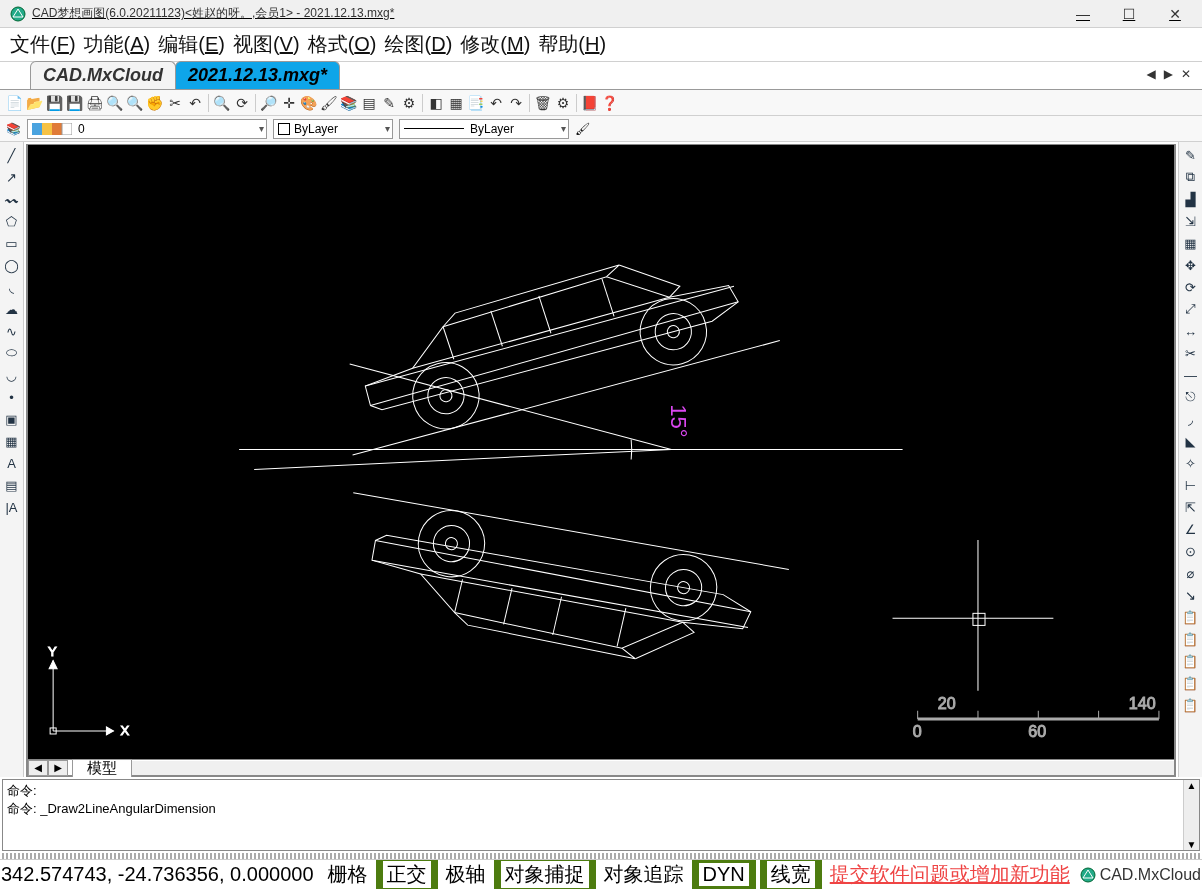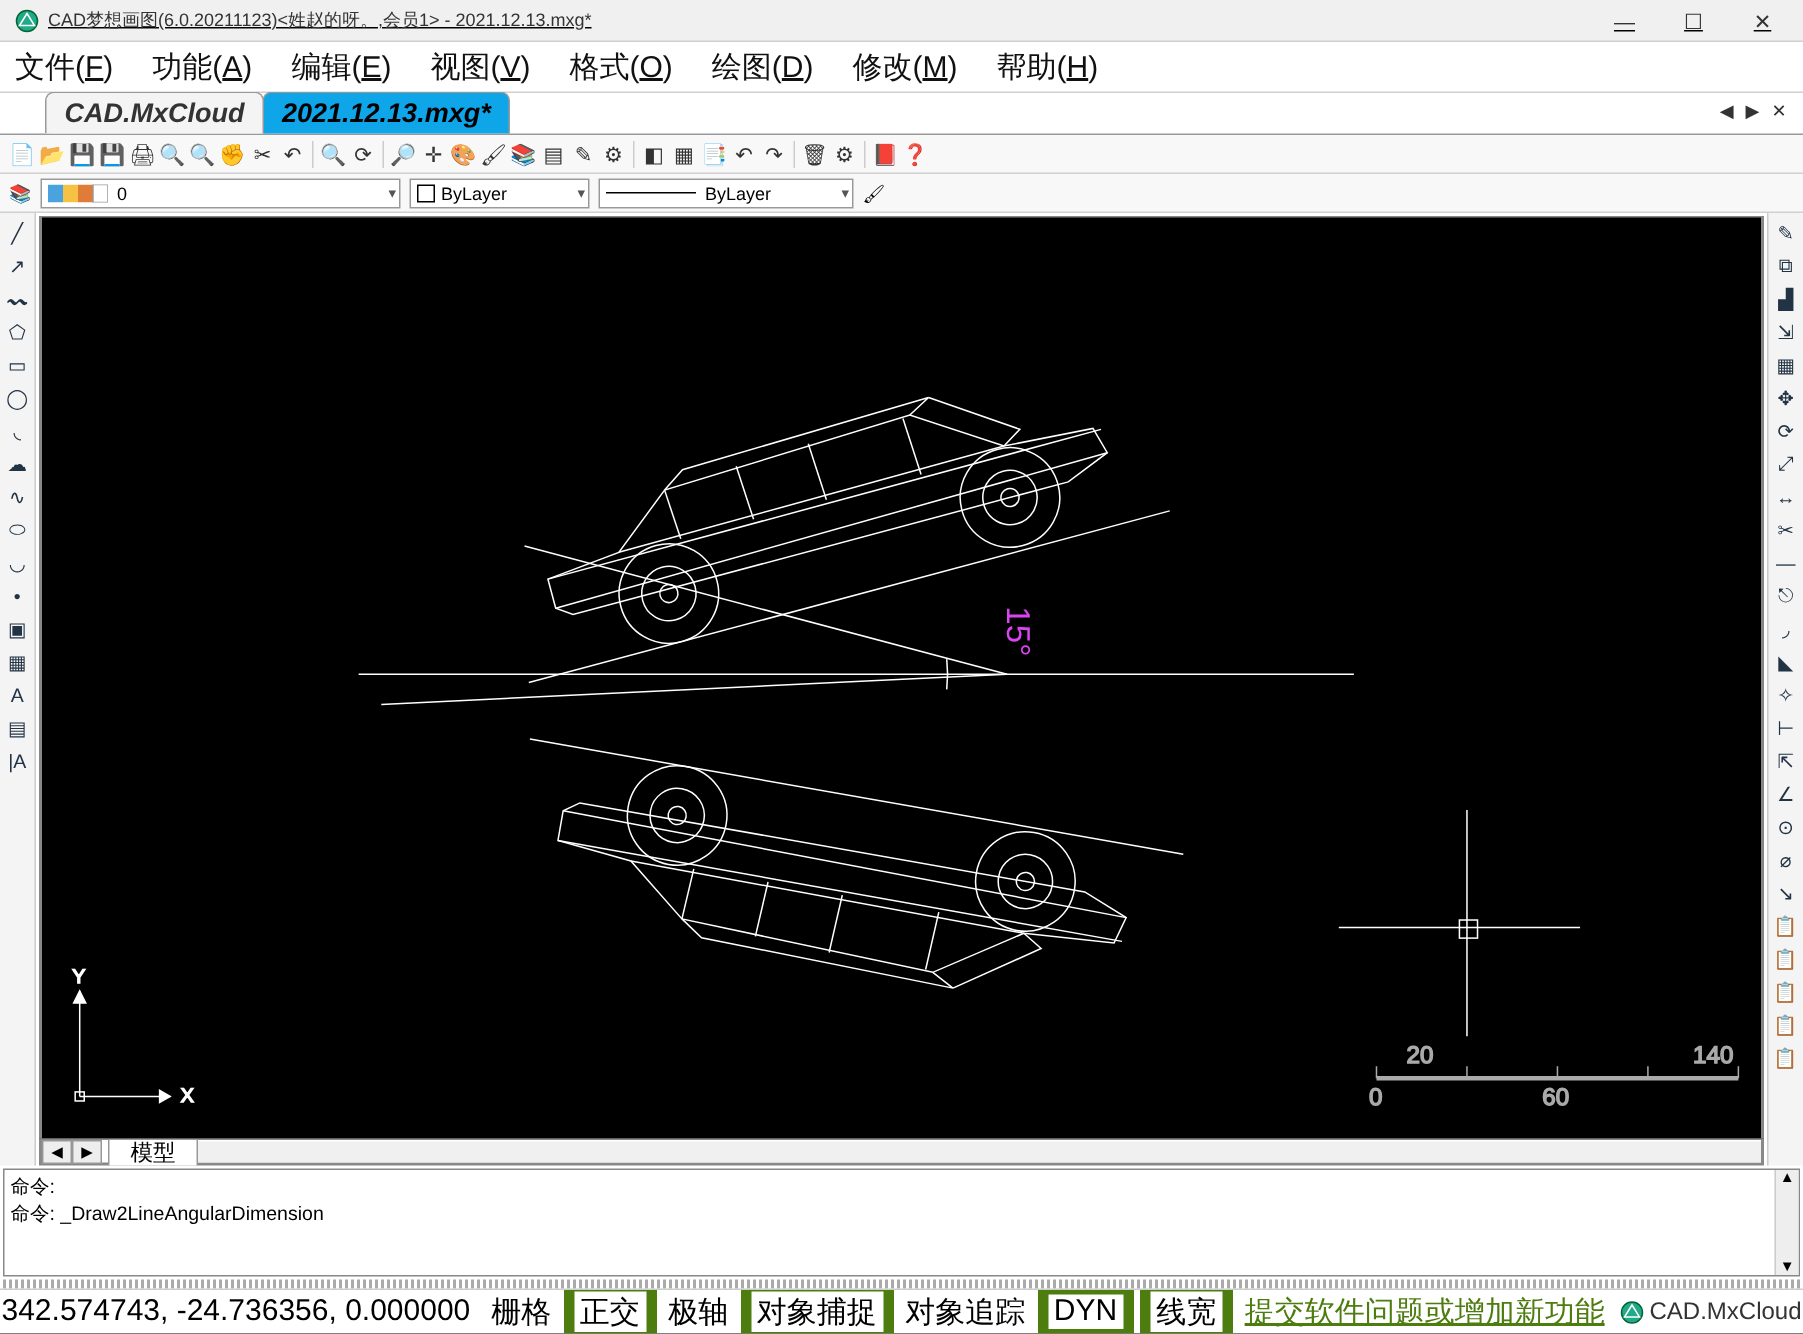--- a/index.html
+++ b/index.html
@@ -5,21 +5,21 @@
 * { margin:0; padding:0; box-sizing:border-box; font-family:"Microsoft YaHei","SimSun",Arial,sans-serif; }
 body { width:1202px; height:889px; background:#fff; overflow:hidden; font-size:12px; display:flex; flex-direction:column; }
 
 
 .titlebar { height:28px; background:#f0f0f0; display:flex; align-items:center; padding:0 4px; border-bottom:1px solid #d0d0d0;text-decoration:underline;}
 .titlebar .app-icon { width:16px; height:16px; margin:0 6px; }
 .titlebar .title { flex:1; font-size:12px; color:#333; }
 .titlebar .ctrl { width:46px; height:28px; display:flex; align-items:center; justify-content:center; font-size:14px; color:#333; }
 
 
-.menubar { height:34px; display:flex; align-items:center; padding:0 10px; gap:26px; font-size:20px; font-family:"Microsoft YaHei",sans-serif; border-bottom:1px solid #d0d0d0;}
+.menubar { height:34px; display:flex; align-items:center; padding:0 10px; gap:8px; font-size:20px; font-family:"Microsoft YaHei",sans-serif; border-bottom:1px solid #d0d0d0;}
 .menubar .mi { color:#111; cursor:default; }
 .menubar .mi u { text-decoration:underline; }
 
 
 .doctabs { height:28px; background:#fff; display:flex; align-items:flex-end; padding:0 30px 0 30px; border-bottom:1px solid #999; position:relative;}
 .doctab { padding:3px 12px; font-size:18px; font-weight:bold; color:#333; border:1px solid #999; border-bottom:none; border-top-left-radius:6px; border-top-right-radius:6px; background:#f4f4f4; margin-right:-1px; font-style:italic;}
 .doctab.active { background:#0ea5e9; color:#000; z-index:2;}
 .doctabs .nav { position:absolute; right:8px; top:5px; display:flex; gap:2px; font-size:12px; color:#333;}
 .doctabs .nav span { padding:0 3px; }
 
@@ -58,21 +58,21 @@
 .cmdarea .cmdline { white-space:pre; }
 .cmdarea .vsb { position:absolute; right:0; top:0; bottom:0; width:16px; background:#eee; border-left:1px solid #ccc; display:flex; flex-direction:column; justify-content:space-between; align-items:center; font-size:10px;}
 
 .grip { height:6px; background:repeating-linear-gradient(90deg,#aaa 0 2px,#fff 2px 4px); margin:0 2px;}
 
 
 .statusbar { height:30px; display:flex; align-items:center; padding:0 1px; font-size:20px; border-top:1px solid #ccc; font-family:"SimSun","Microsoft YaHei"; white-space:nowrap; overflow:hidden;}
 .statusbar .coords { margin-right:8px; }
 .statusbar .sbtn { padding:0 4px; margin:0 2px; }
 .statusbar .sbtn.boxed { border:7px solid #4d7c0f; }
-.statusbar .link { color:#4d7c0f; text-decoration:underline; margin-left:6px;}
+.statusbar .link { color:#ef4444; text-decoration:underline; margin-left:6px;}
 .statusbar .brand { margin-left:auto; display:flex; align-items:center; gap:4px; color:#333; font-size:16px;}
 .statusbar .brand .logo { width:16px; height:16px; }
 
 svg text { font-family:Arial,sans-serif; }
 </style>
 </head>
 <body>
 
 <div class="titlebar">
   <svg class="app-icon" viewBox="0 0 16 16">

